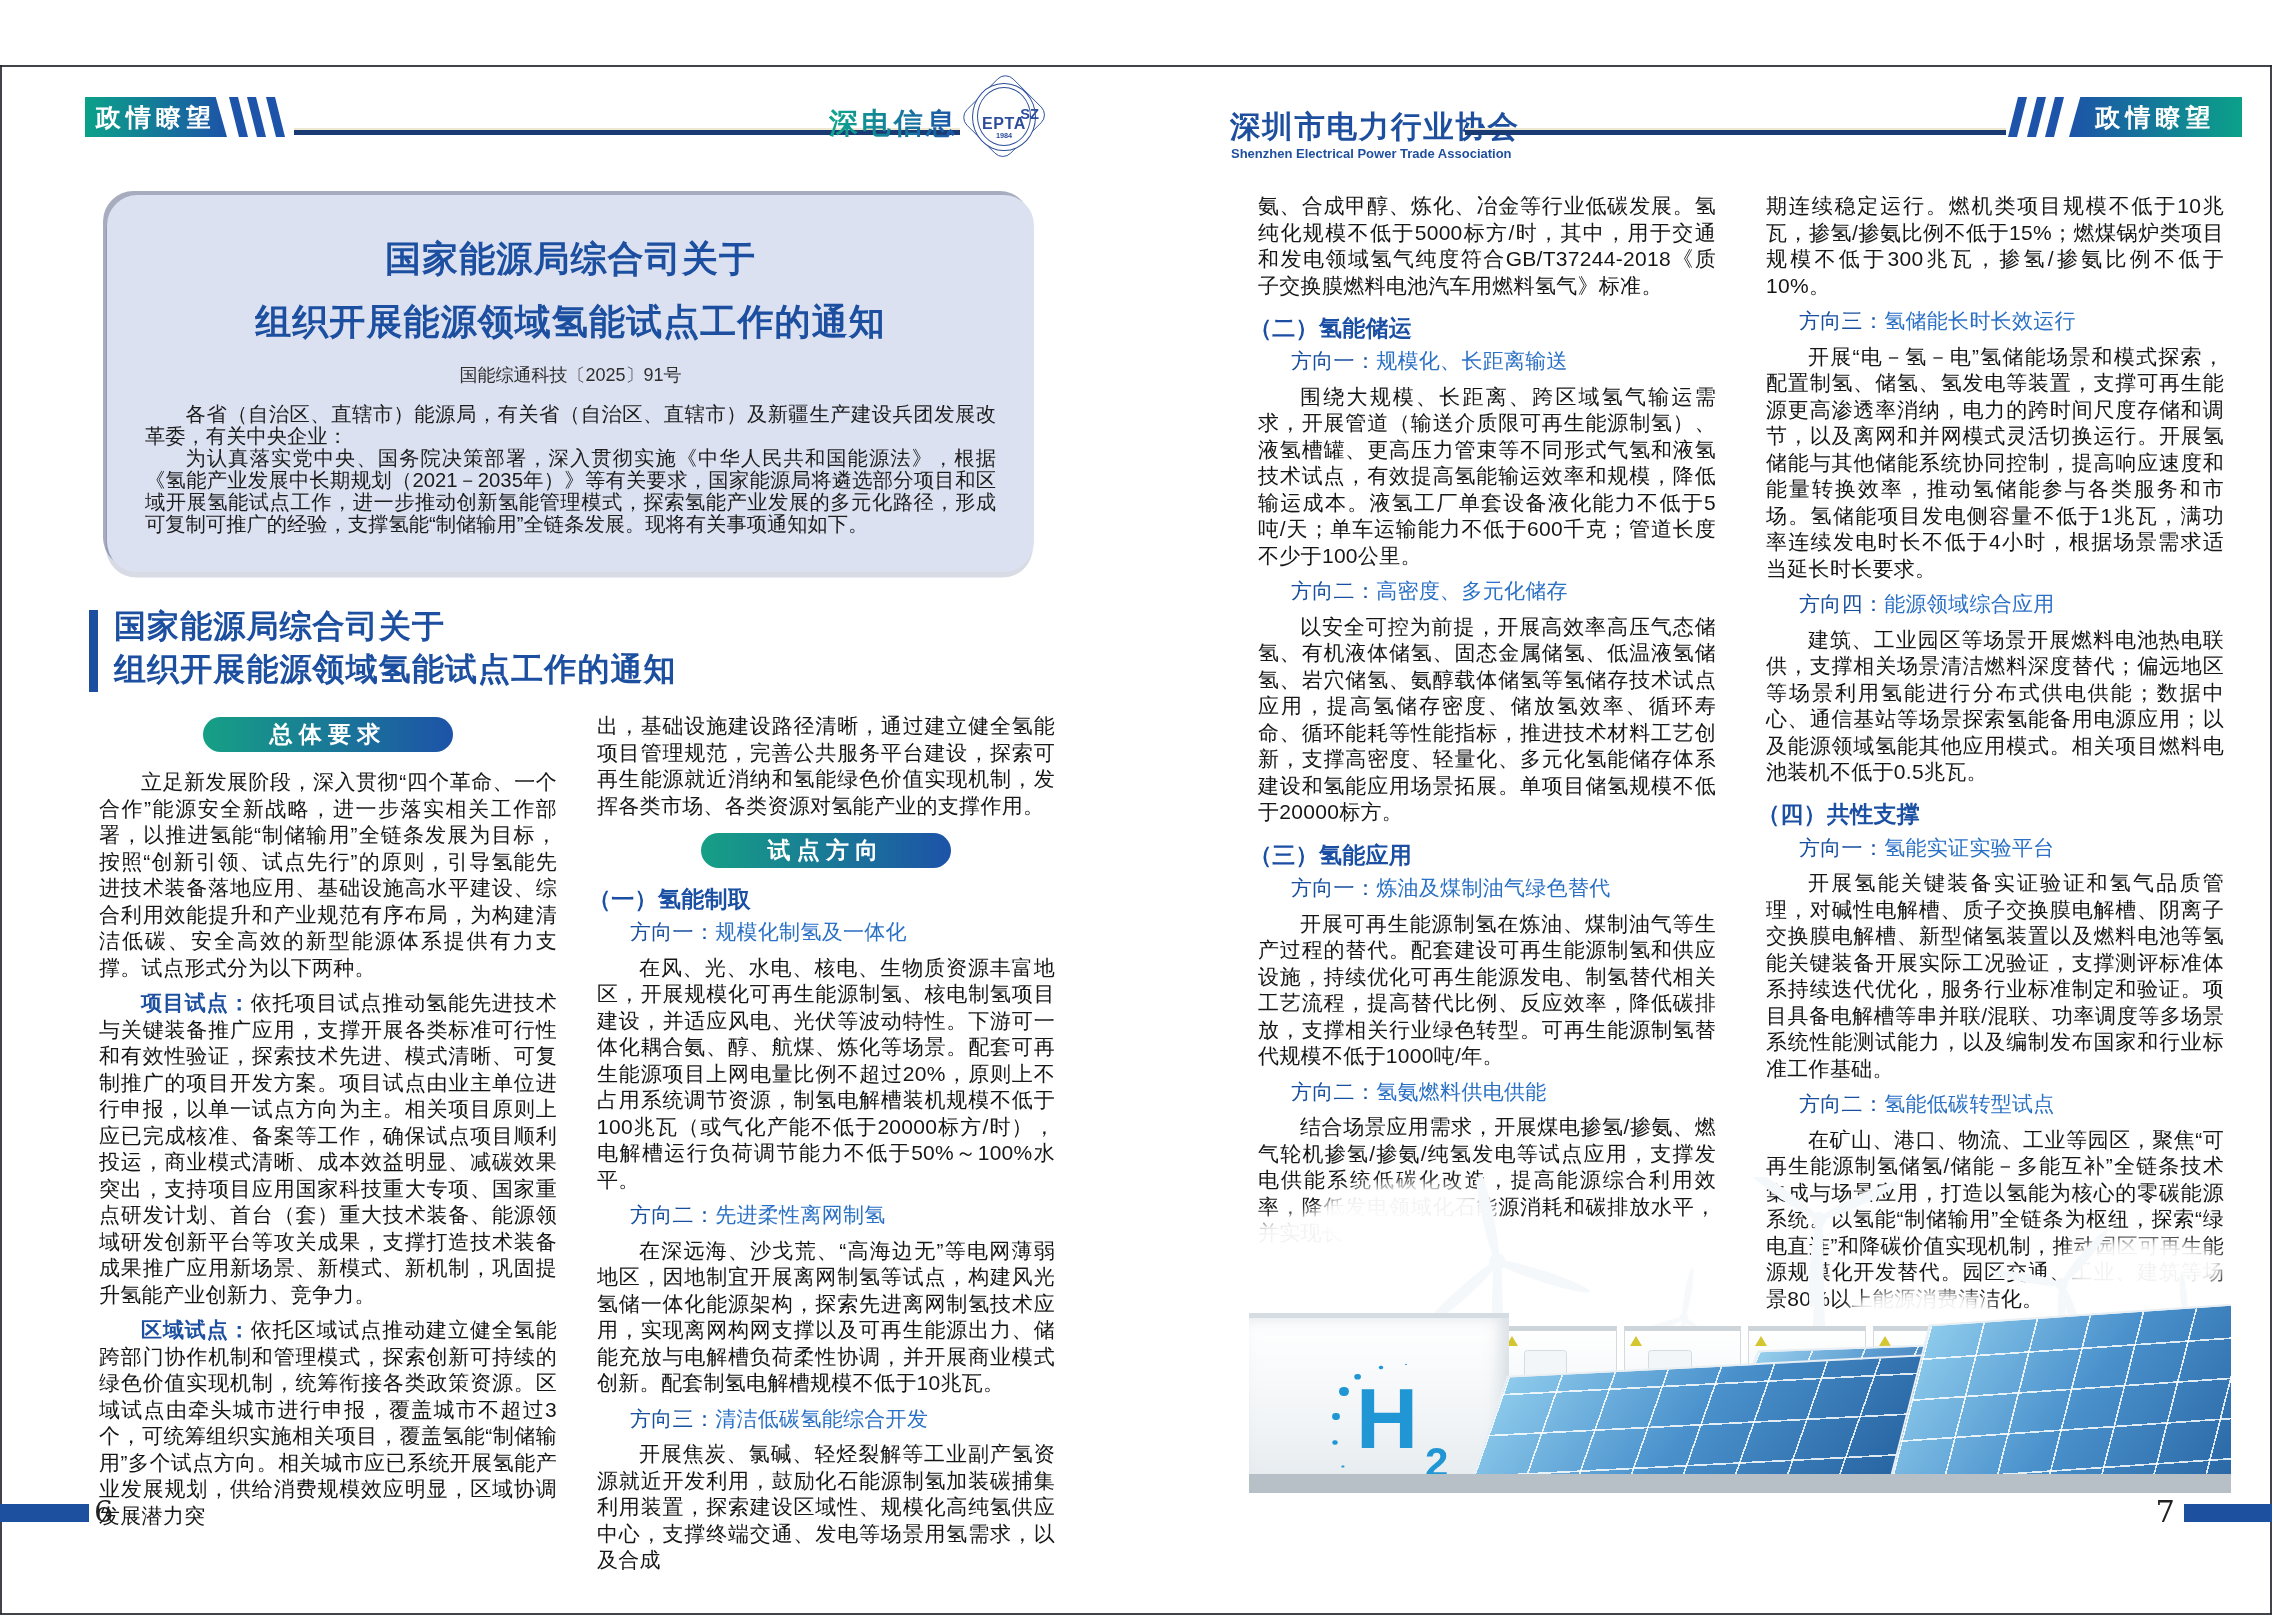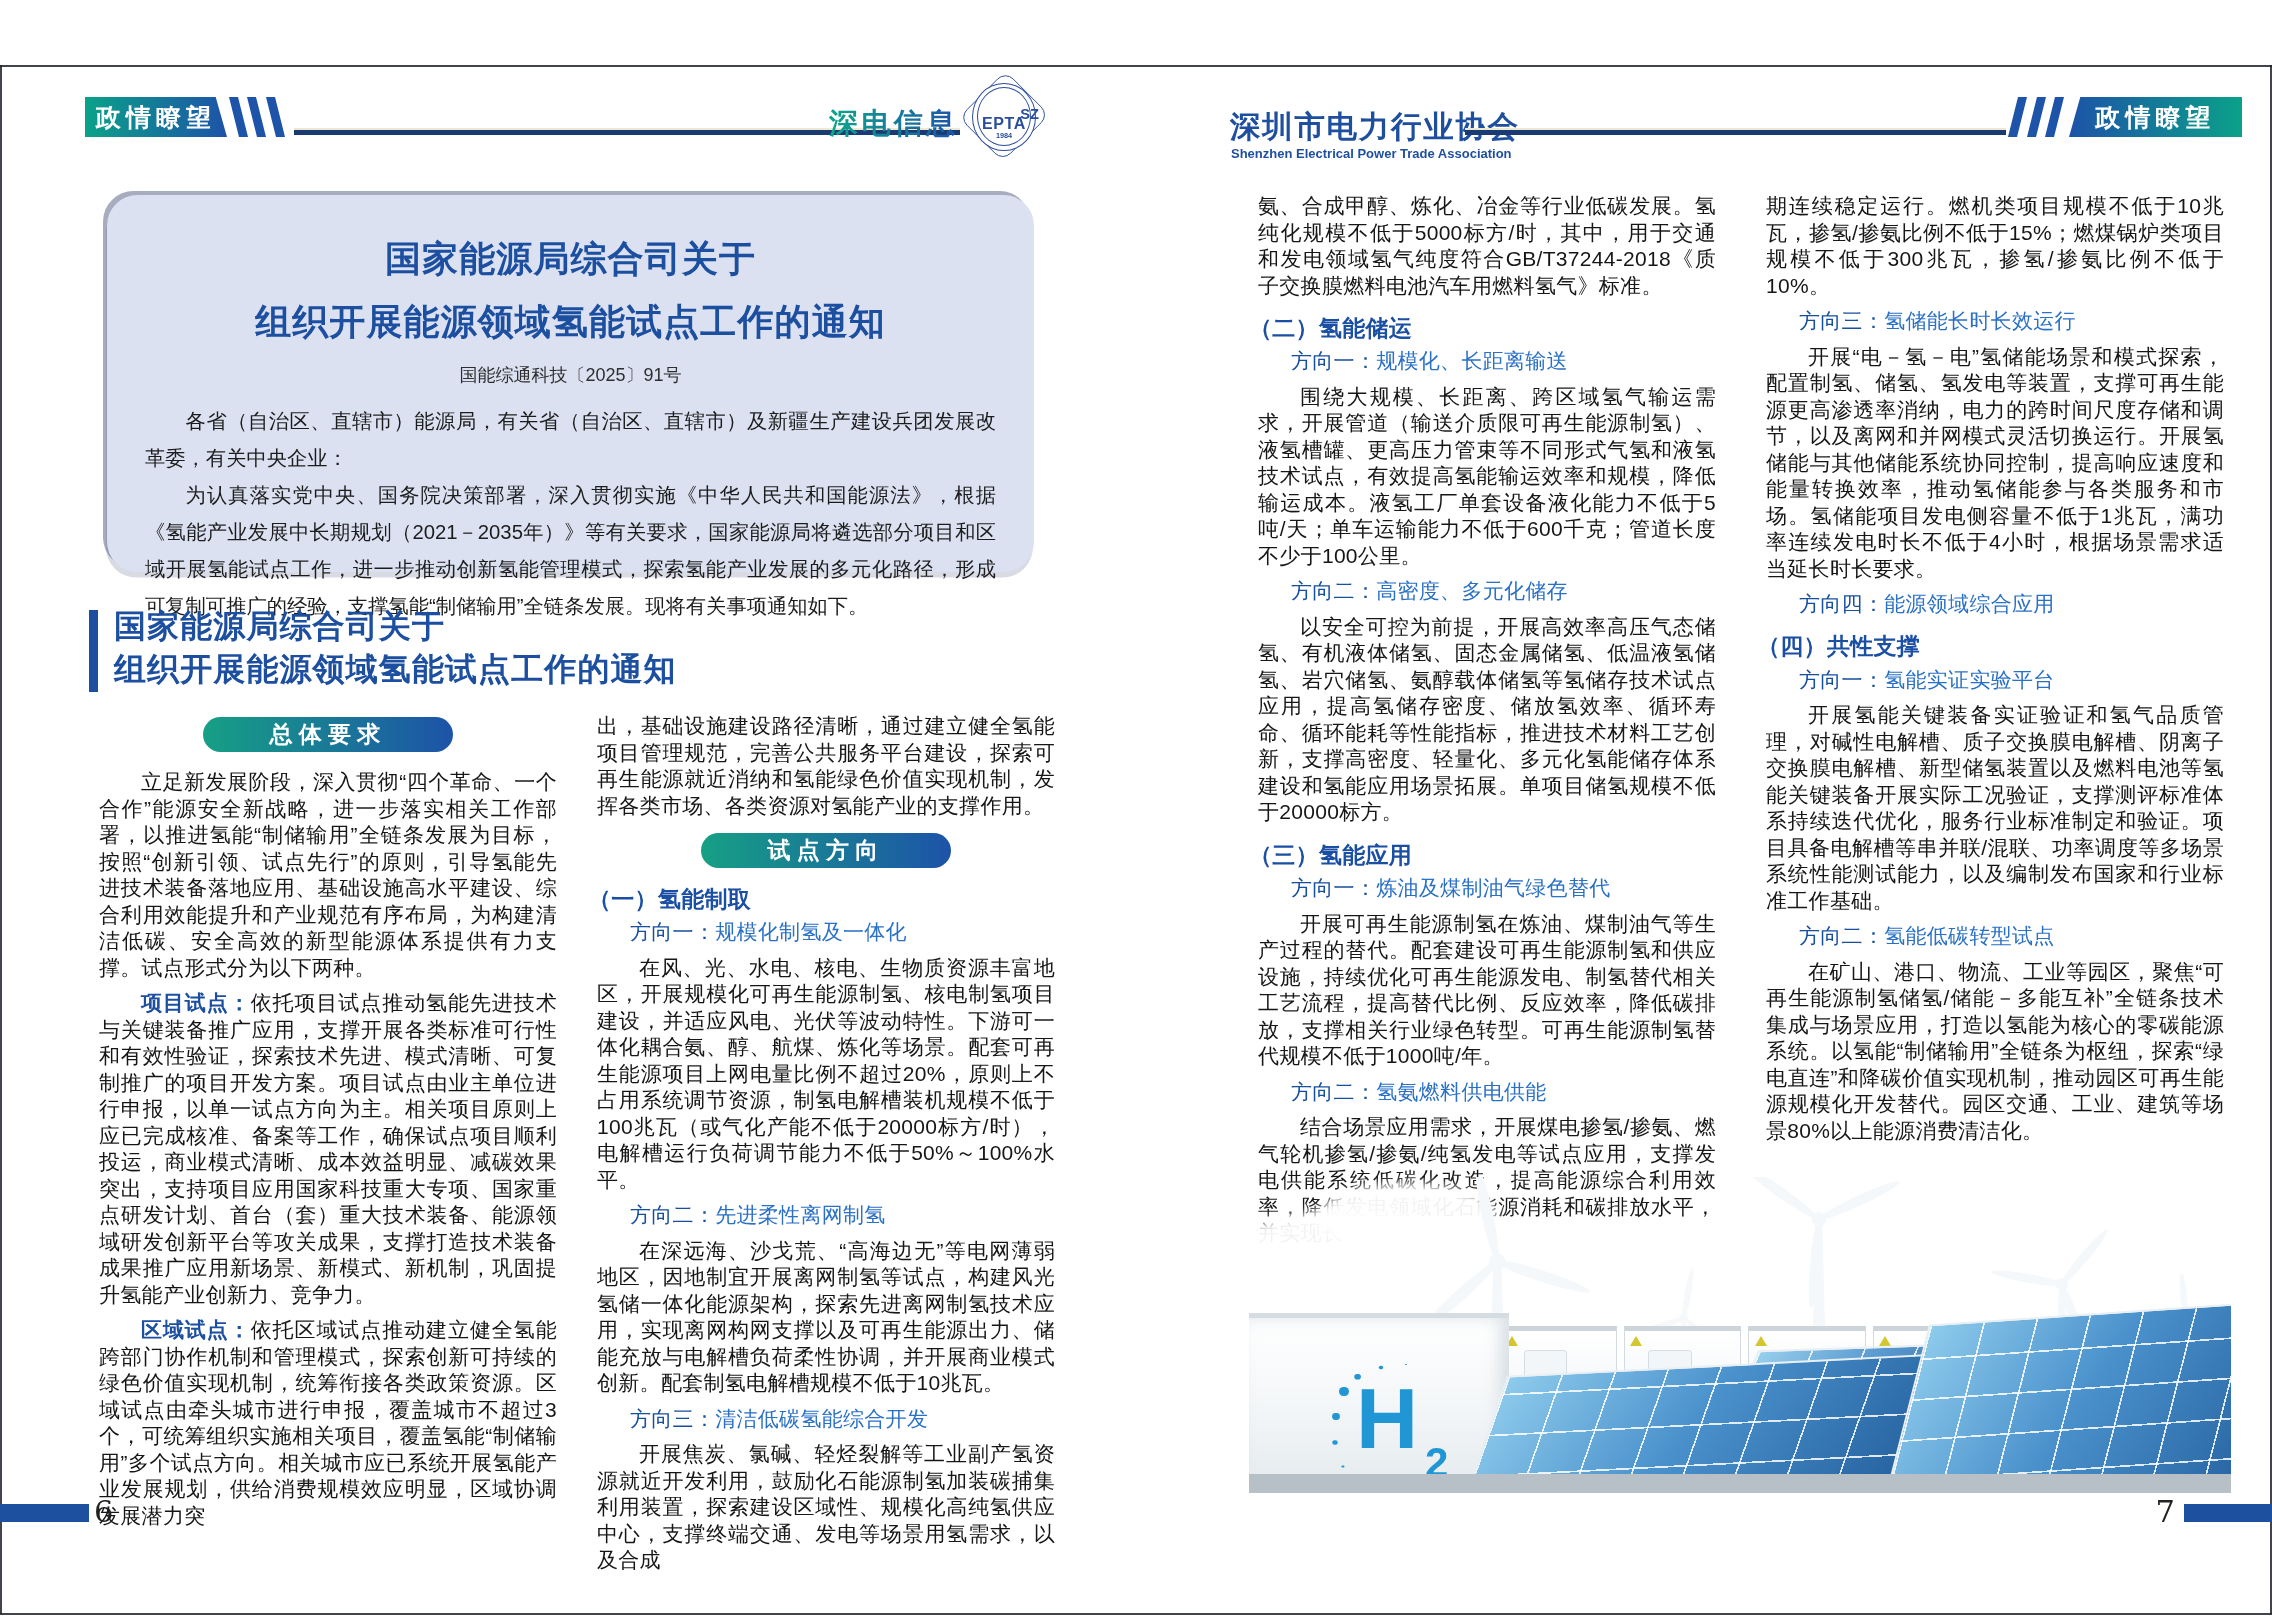--- a/index.html
+++ b/index.html
@@ -38,21 +38,21 @@
   .logo .sz{top:28px;font-size:14.7px;text-align:right;}
   .logo .epta{top:37px;font-size:16px;letter-spacing:0.6px;text-align:center;}
   .logo .yr{top:53px;font-size:7.3px;}
 
   
   .notice-box{position:absolute;left:107px;top:195px;width:927px;height:377px;box-sizing:border-box;
               background:#dbe1f1;border-radius:30.5px;padding:32px 38px 0;
               box-shadow:-4px -4px 0 rgba(94,104,136,.55), -1.1px 5.6px 0 rgba(125,135,165,.30);}
   .box-title{text-align:center;font-size:36px;font-weight:bold;color:#1d4fa0;line-height:63px;letter-spacing:1.1px;}
   .box-docno{text-align:center;font-size:18px;color:#2e2e2e;margin-top:10.2px;}
-  .box-para{font-size:20.3px;line-height:37px;text-align:justify;text-indent:2em;color:#1c1c1c;margin:0;}
+  .box-para{font-size:20.3px;line-height:22px;text-align:justify;text-indent:2em;color:#1c1c1c;margin:0;}
   .box-para.first{margin-top:16px;}
 
   
   .sec-bar{position:absolute;left:89px;top:610px;width:9px;height:82px;background:#1d4fa0;}
   .sec-title{position:absolute;left:114px;top:605px;font-size:32px;font-weight:bold;color:#1d4fa0;line-height:43px;letter-spacing:1.1px;}
 
   
   .col{position:absolute;width:476px;font-size:21px;line-height:26.5px;color:#161616;
        text-align:justify;letter-spacing:0.3px;}
   .col .para{margin:9px;text-indent:2em;}
@@ -198,20 +198,21 @@
       <div class="h-sub"><span class="lab">方向一：</span><span class="txt">炼油及煤制油气绿色替代</span></div>
       <p class="para">开展可再生能源制氢在炼油、煤制油气等生产过程的替代。配套建设可再生能源制氢和供应设施，持续优化可再生能源发电、制氢替代相关工艺流程，提高替代比例、反应效率，降低碳排放，支撑相关行业绿色转型。可再生能源制氢替代规模不低于1000吨/年。</p>
       <div class="h-sub"><span class="lab">方向二：</span><span class="txt">氢氨燃料供电供能</span></div>
       <p class="para">结合场景应用需求，开展煤电掺氢/掺氨、燃气轮机掺氢/掺氨/纯氢发电等试点应用，支撑发电供能系统低碳化改造，提高能源综合利用效率，降低发电领域化石能源消耗和碳排放水平，并实现长</p>
     </div>
   <div class="col col4">
       <p class="para cont">期连续稳定运行。燃机类项目规模不低于10兆瓦，掺氢/掺氨比例不低于15%；燃煤锅炉类项目规模不低于300兆瓦，掺氢/掺氨比例不低于10%。</p>
       <div class="h-sub"><span class="lab">方向三：</span><span class="txt">氢储能长时长效运行</span></div>
       <p class="para">开展“电－氢－电”氢储能场景和模式探索，配置制氢、储氢、氢发电等装置，支撑可再生能源更高渗透率消纳，电力的跨时间尺度存储和调节，以及离网和并网模式灵活切换运行。开展氢储能与其他储能系统协同控制，提高响应速度和能量转换效率，推动氢储能参与各类服务和市场。氢储能项目发电侧容量不低于1兆瓦，满功率连续发电时长不低于4小时，根据场景需求适当延长时长要求。</p>
       <div class="h-sub"><span class="lab">方向四：</span><span class="txt">能源领域综合应用</span></div>
+      <p class="para">建筑、工业园区等场景开展燃料电池热电联供，支撑相关场景清洁燃料深度替代；偏远地区等场景利用氢能进行分布式供电供能；数据中心、通信基站等场景探索氢能备用电源应用；以及能源领域氢能其他应用模式。相关项目燃料电池装机不低于0.5兆瓦。</p>
       <div class="h-num">（四）共性支撑</div>
       <div class="h-sub"><span class="lab">方向一：</span><span class="txt">氢能实证实验平台</span></div>
       <p class="para">开展氢能关键装备实证验证和氢气品质管理，对碱性电解槽、质子交换膜电解槽、阴离子交换膜电解槽、新型储氢装置以及燃料电池等氢能关键装备开展实际工况验证，支撑测评标准体系持续迭代优化，服务行业标准制定和验证。项目具备电解槽等串并联/混联、功率调度等多场景系统性能测试能力，以及编制发布国家和行业标准工作基础。</p>
       <div class="h-sub"><span class="lab">方向二：</span><span class="txt">氢能低碳转型试点</span></div>
       <p class="para">在矿山、港口、物流、工业等园区，聚焦“可再生能源制氢储氢/储能－多能互补”全链条技术集成与场景应用，打造以氢能为核心的零碳能源系统。以氢能“制储输用”全链条为枢纽，探索“绿电直连”和降碳价值实现机制，推动园区可再生能源规模化开发替代。园区交通、工业、建筑等场景80%以上能源消费清洁化。</p>
     </div>
 
   <div class="photo">
     <div class="cloud" style="left:-34px;top:34px;width:260px;height:96px"></div>
     <div class="cloud" style="left:68px;top:5.6px;width:181px;height:68px"></div>

